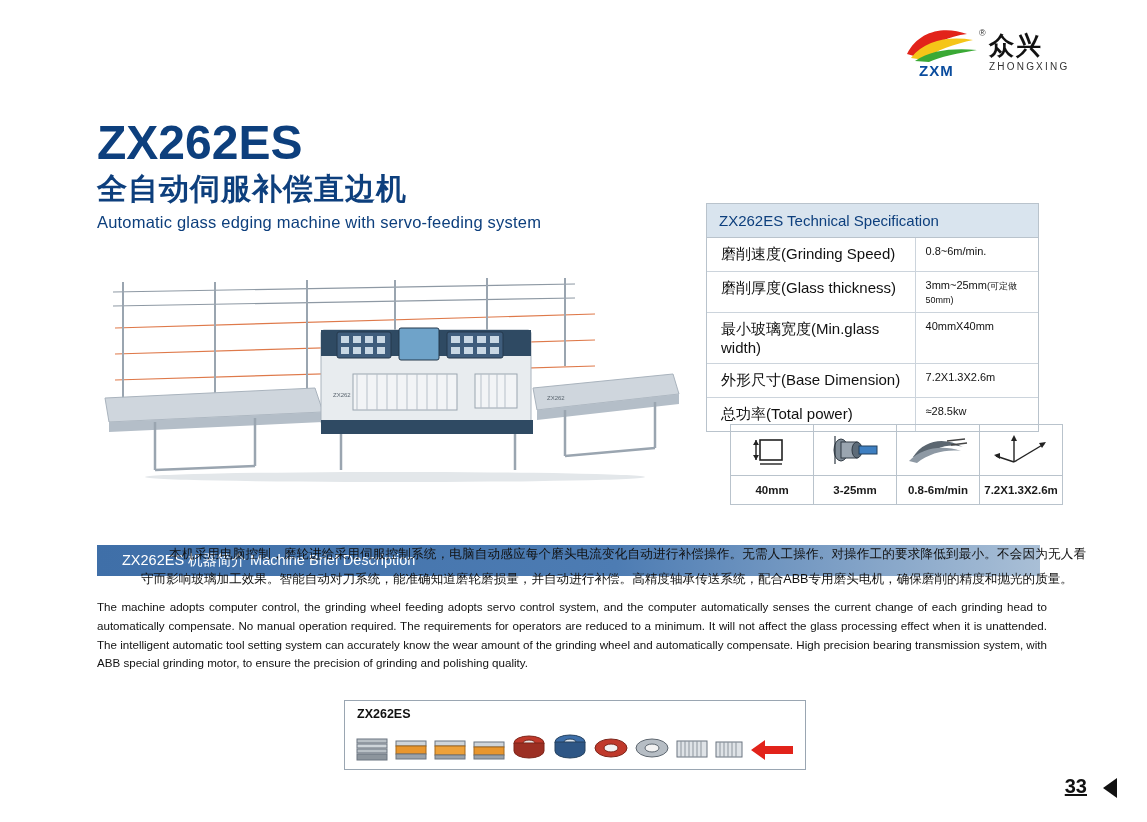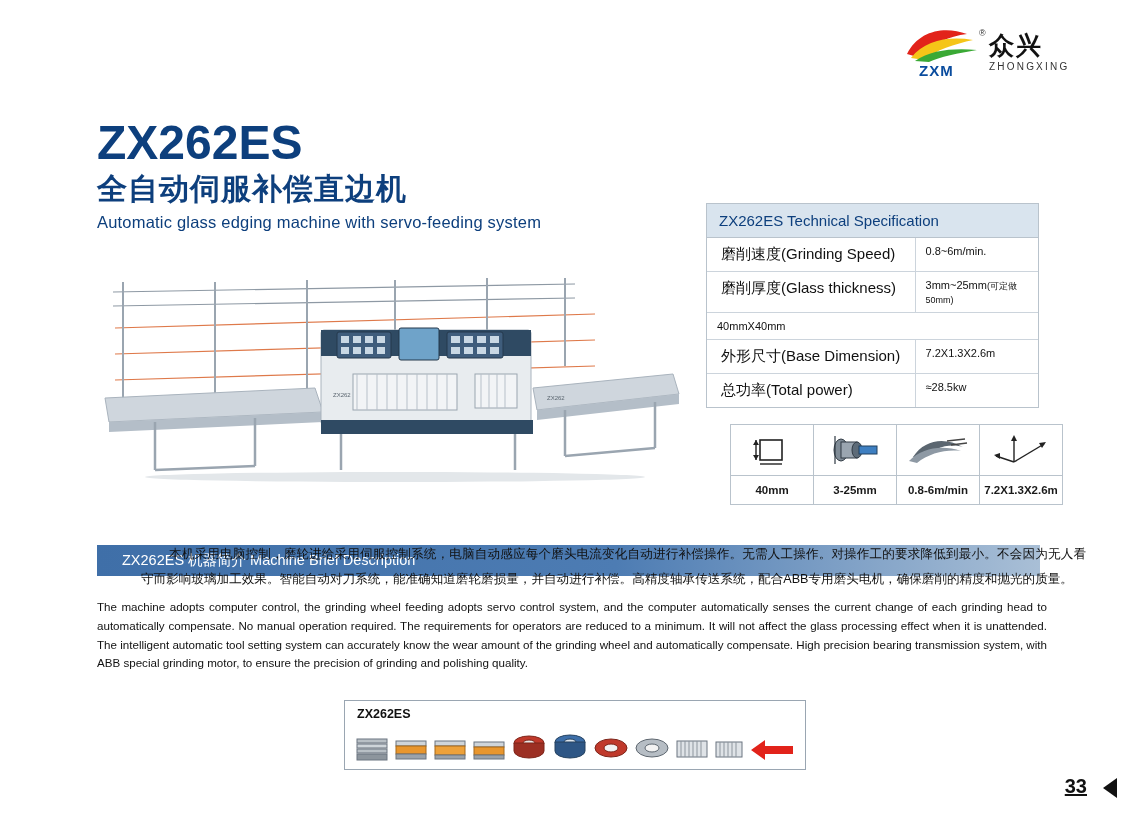--- a/index.html
+++ b/index.html
@@ -193,20 +193,21 @@
     <div class="spec-head">ZX262ES  Technical Specification</div>
     <div class="spec-row">
       <div class="spec-k">磨削速度(Grinding Speed)</div>
       <div class="spec-v"><span>0.8~6m/min.</span><span class="small"></span></div>
     </div>
     <div class="spec-row">
       <div class="spec-k">磨削厚度(Glass thickness)</div>
       <div class="spec-v"><span>3mm~25mm</span><span class="small">(可定做50mm)</span></div>
     </div>
     <div class="spec-row">
+      <div class="spec-k">最小玻璃宽度(Min.glass width)</div>
       <div class="spec-v"><span>40mmX40mm</span><span class="small"></span></div>
     </div>
     <div class="spec-row">
       <div class="spec-k">外形尺寸(Base Dimension)</div>
       <div class="spec-v"><span>7.2X1.3X2.6m</span><span class="small"></span></div>
     </div>
     <div class="spec-row">
       <div class="spec-k">总功率(Total power)</div>
       <div class="spec-v"><span>≈28.5kw</span><span class="small"></span></div>
     </div>

